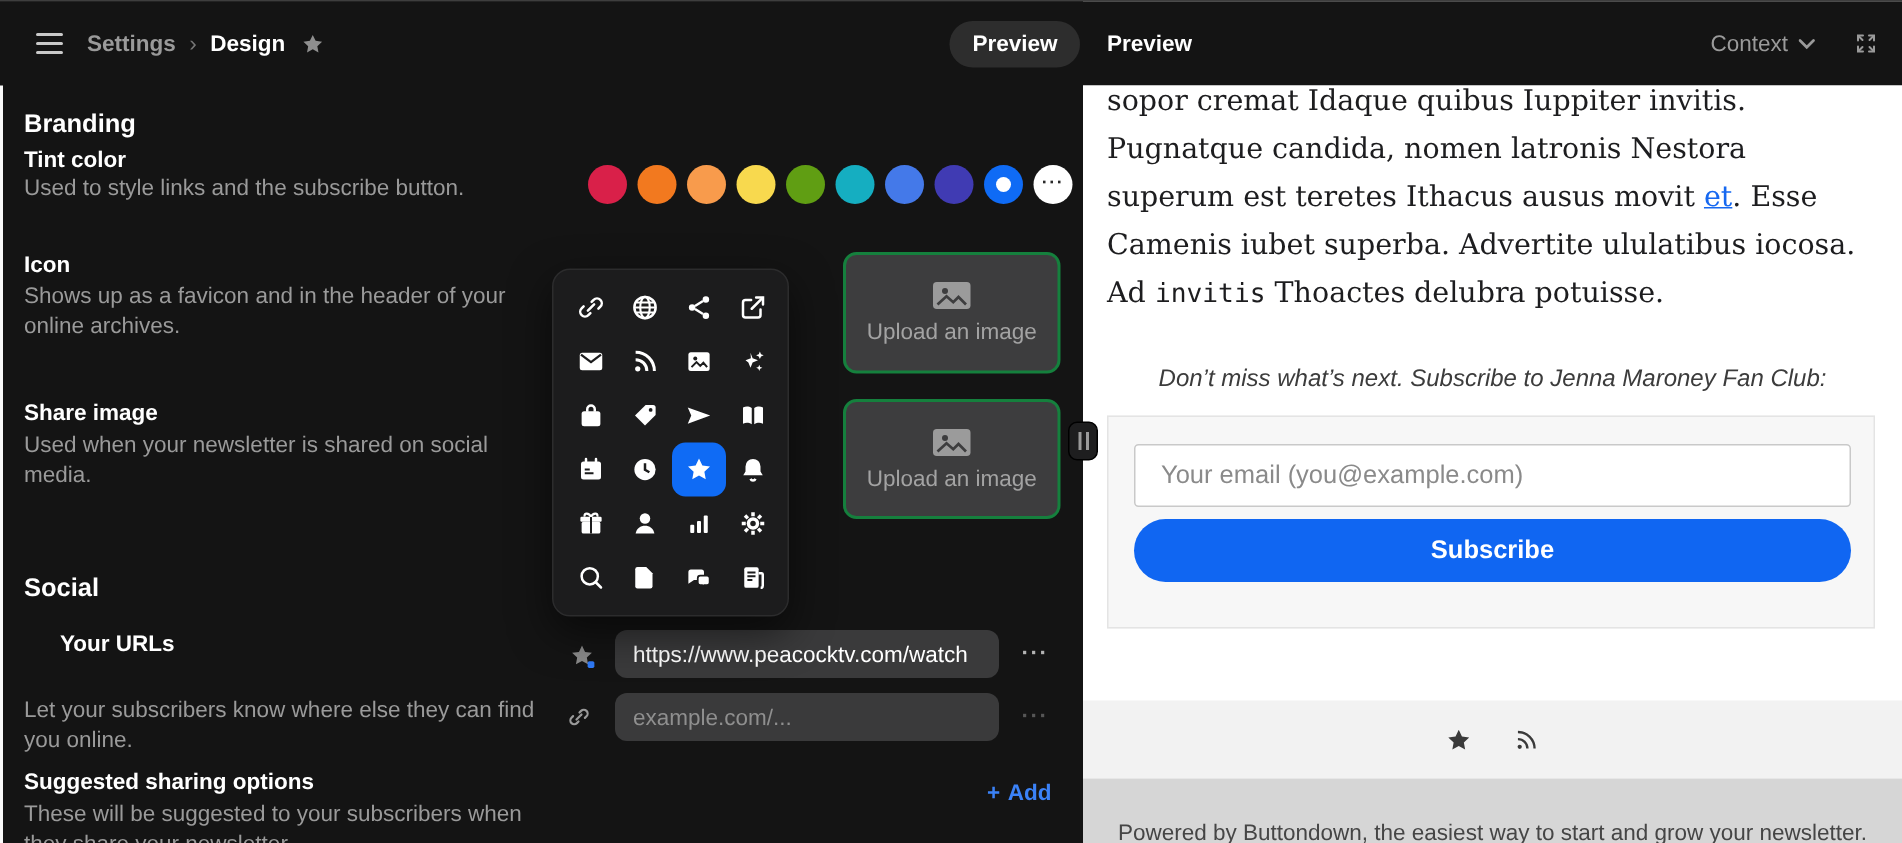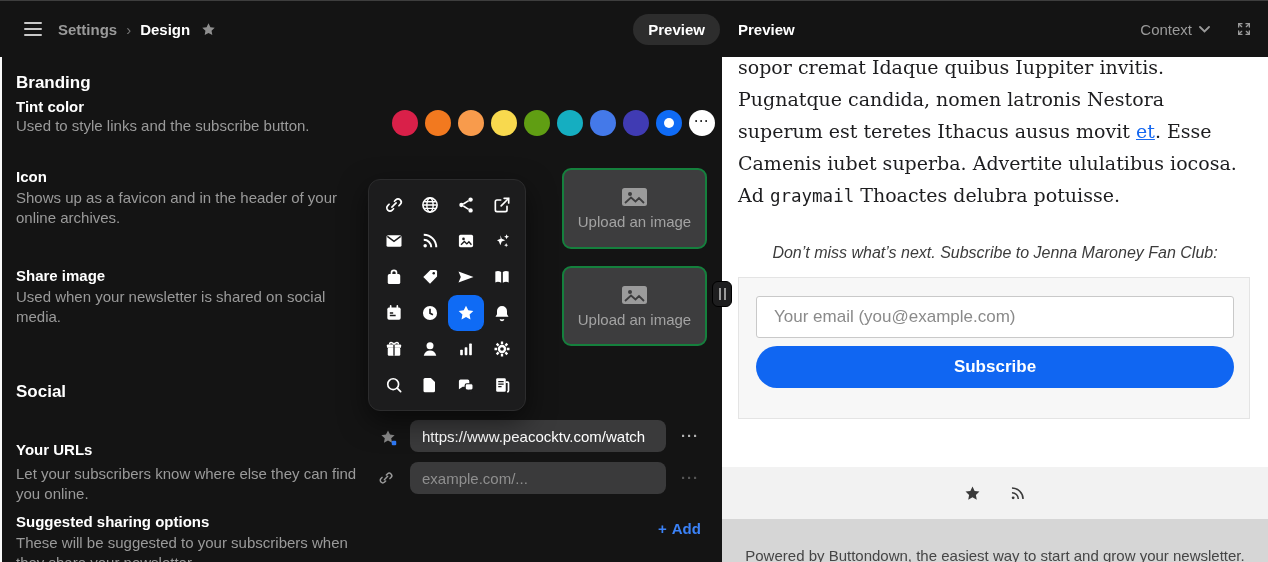--- a/index.html
+++ b/index.html
@@ -296,21 +296,21 @@
           <svg width="20" height="20" viewBox="0 0 24 24">
             <rect x="5" y="3.8" width="11.5" height="16.4" rx="1.5" fill="#fff"></rect>
             <path d="M7.5 8h6.5M7.5 11h6.5M7.5 14h4" stroke="#1c1c1d" stroke-width="1.5"></path>
             <path d="M16.5 8.5h2.3a1 1 0 011 1v9a1.7 1.7 0 01-1.7 1.7" stroke="#fff" stroke-width="2" fill="none"></path>
           </svg>
         </div>
     </div>
 
     <div class="sec-heading" style="top:381px;">Social</div>
 
-    <div class="field-label" style="top:440px;">Your URLs</div>
+    <div class="field-label" style="top:420px;margin-left:24px;">Your URLs</div>
     <div class="field-desc" style="top:440px;margin-top:23px;">Let your subscribers know where else they can find you online.</div>
 
     <span class="url-icon" style="left:379px; top:427px;">
       <svg width="18" height="18" viewBox="0 0 24 24">
           <path d="M12 3.2l2.7 5.6 6.1.8-4.5 4.2 1.1 6-5.4-3-5.4 3 1.1-6L3.2 9.6l6.1-.8z" fill="#8a8a8a"></path>
           <rect x="17" y="17" width="6" height="6" rx="1.5" fill="#2f7af7"></rect>
         </svg>
     </span>
     <input class="url-input" style="top: 419px;" type="text" value="https://www.peacocktv.com/watch">
     <div class="ellipsis-btn" style="top:426px; color:#b3b3b3;">···</div>
@@ -345,21 +345,21 @@
       </span>
       <span class="rp-expand">
         <svg width="16" height="16" viewBox="0 0 24 24">
             <path d="M4 9V4h5M15 4h5v5M20 15v5h-5M9 20H4v-5" stroke="#9a9a9a" stroke-width="2" fill="none" stroke-linecap="round"></path>
             <path d="M4.5 4.5l4 4M19.5 4.5l-4 4M19.5 19.5l-4-4M4.5 19.5l4-4" stroke="#9a9a9a" stroke-width="2" stroke-linecap="round"></path>
           </svg>
       </span>
     </div>
 
     <div class="rp-body">
-      <p class="rp-para"><span>sopor cremat Idaque quibus Iuppiter invitis. Pugnatque candida, nomen latronis Nestora superum est teretes Ithacus ausus movit </span><a>et</a><span>. Esse Camenis iubet superba. Advertite ululatibus iocosa. Ad </span><code>graymail</code><span> Thoactes delubra potuisse.</span></p>
+      <p class="rp-para"><span>sopor cremat Idaque quibus Iuppiter invitis. Pugnatque candida, nomen latronis Nestora superum est teretes Ithacus ausus movit </span><a>et</a><span>. Esse Camenis iubet superba. Advertite ululatibus iocosa. Ad </span><code>invitis</code><span> Thoactes delubra potuisse.</span></p>
 
       <div class="sub-prompt">Don’t miss what’s next. Subscribe to Jenna Maroney Fan Club:</div>
 
       <div class="sub-card">
         <input class="email-input" type="text" placeholder="Your email (you@example.com)" style="">
         <button class="sub-btn">Subscribe</button>
       </div>
     </div>
 
     <div class="rp-iconband">

